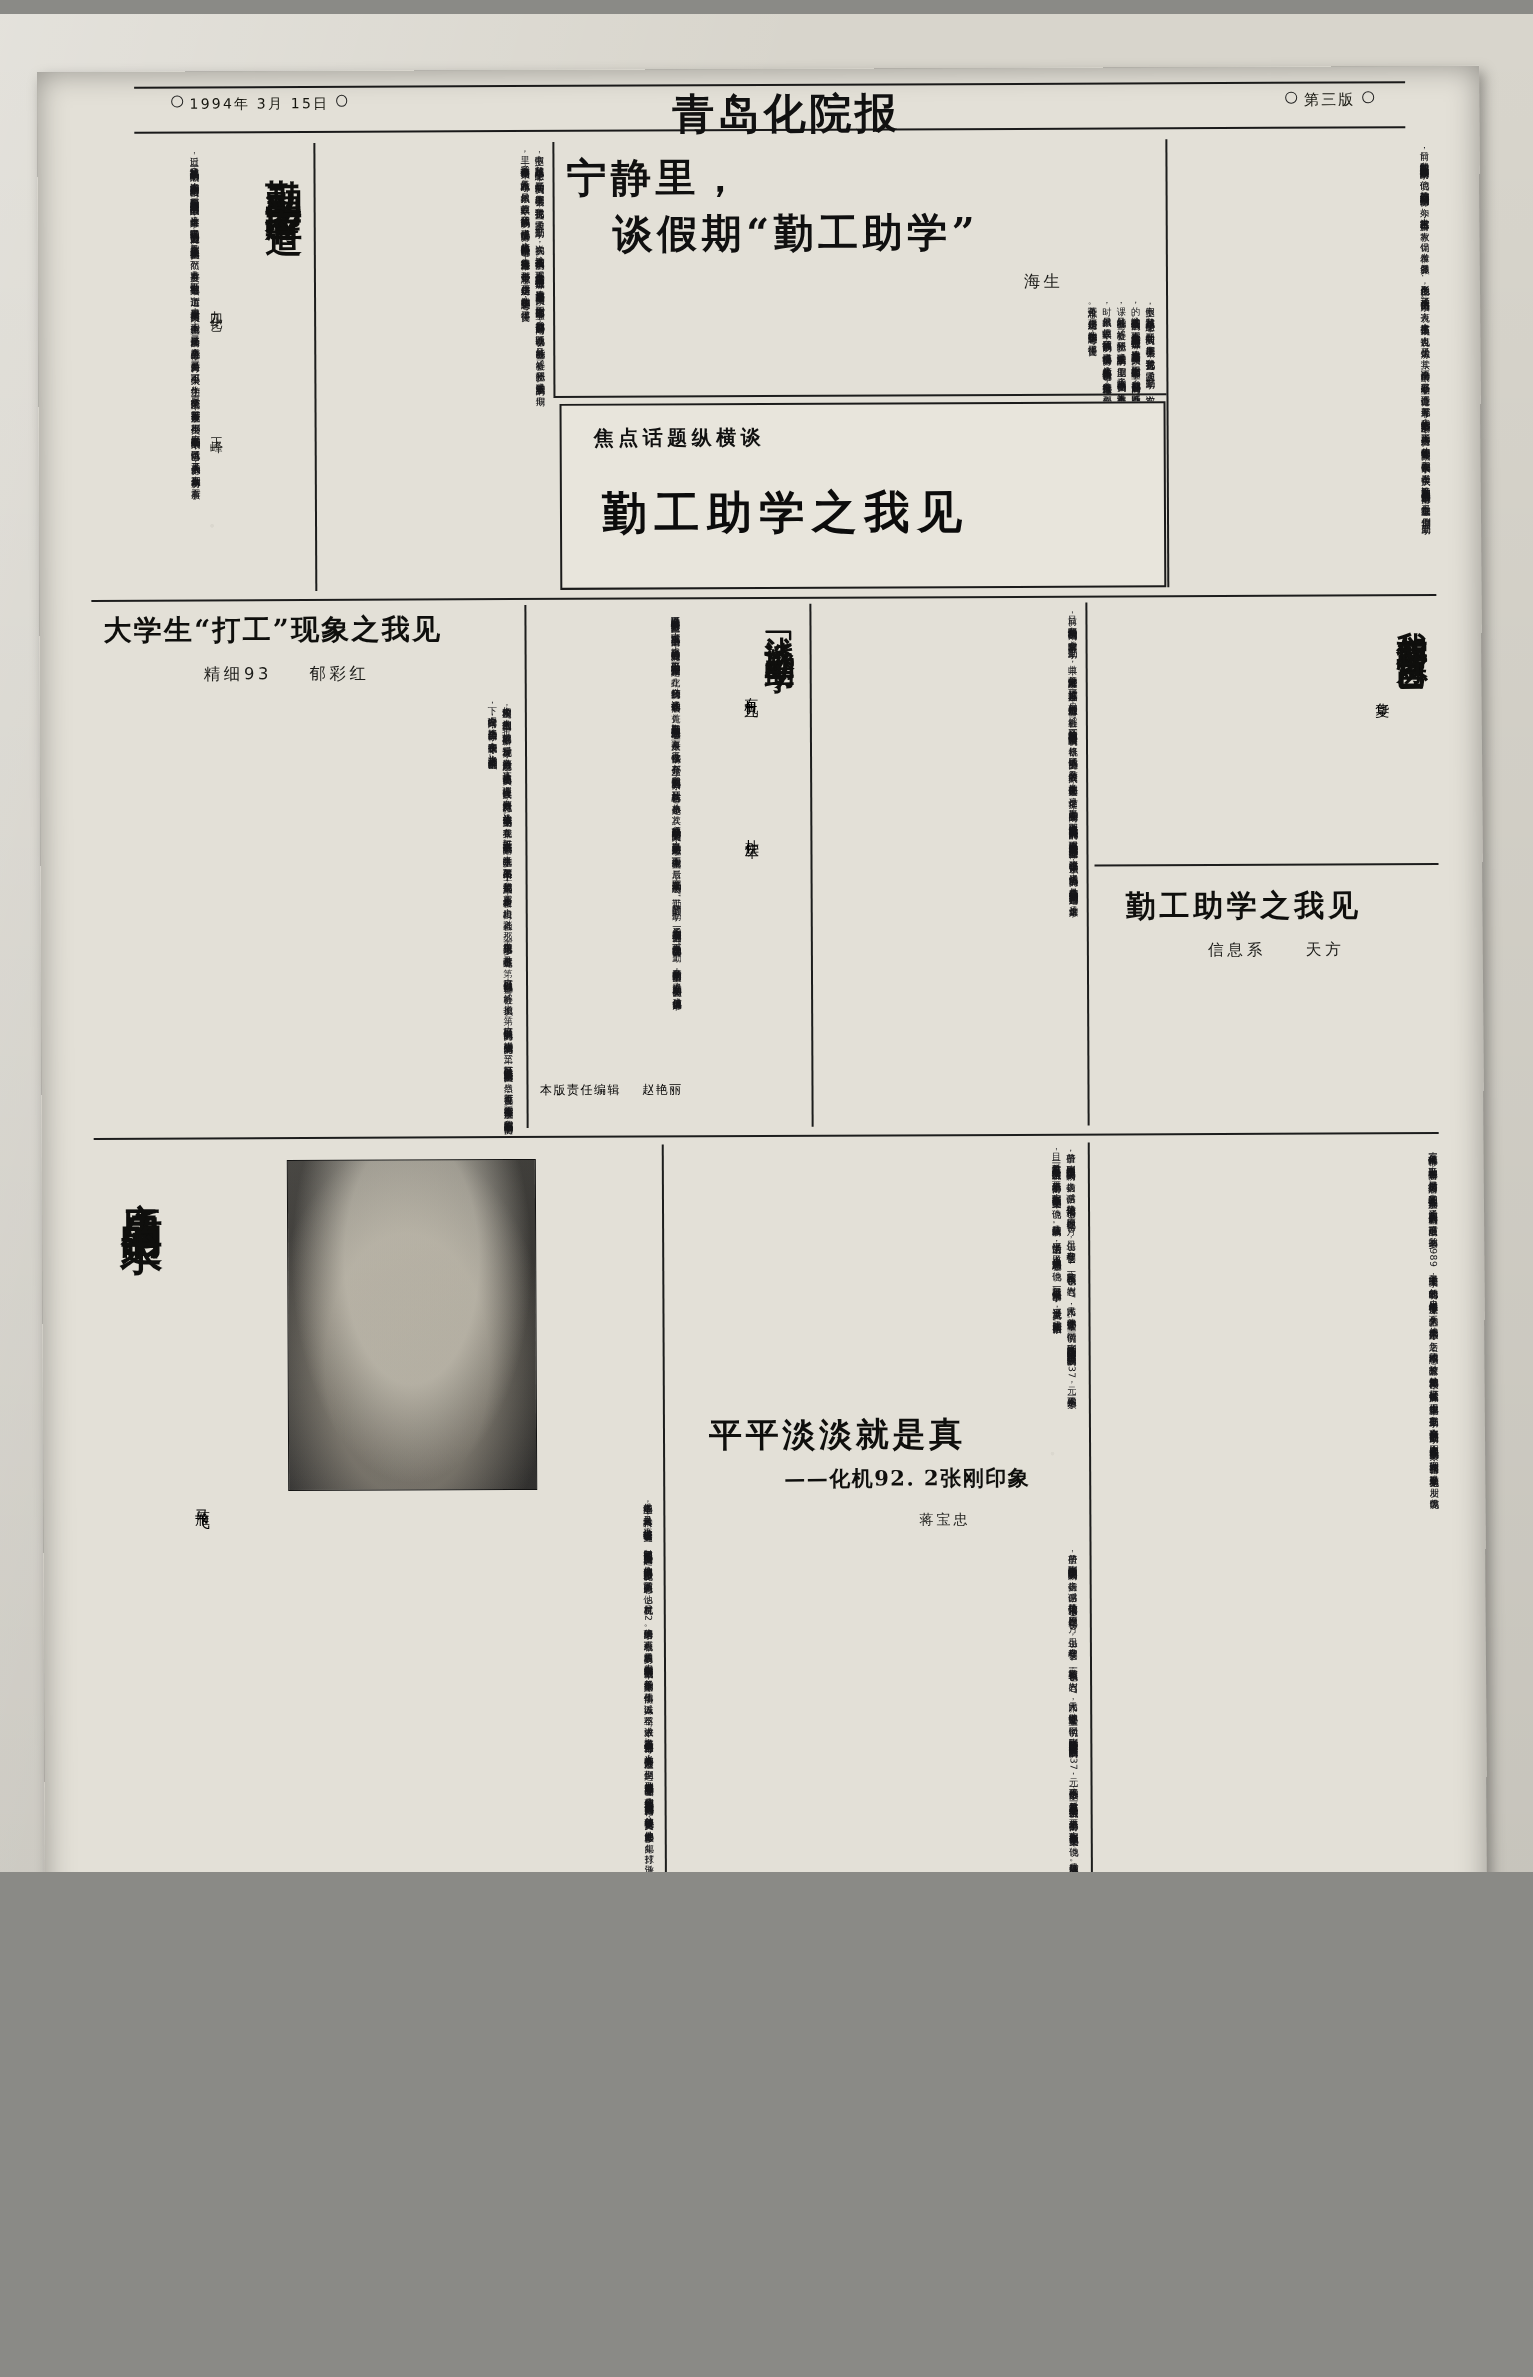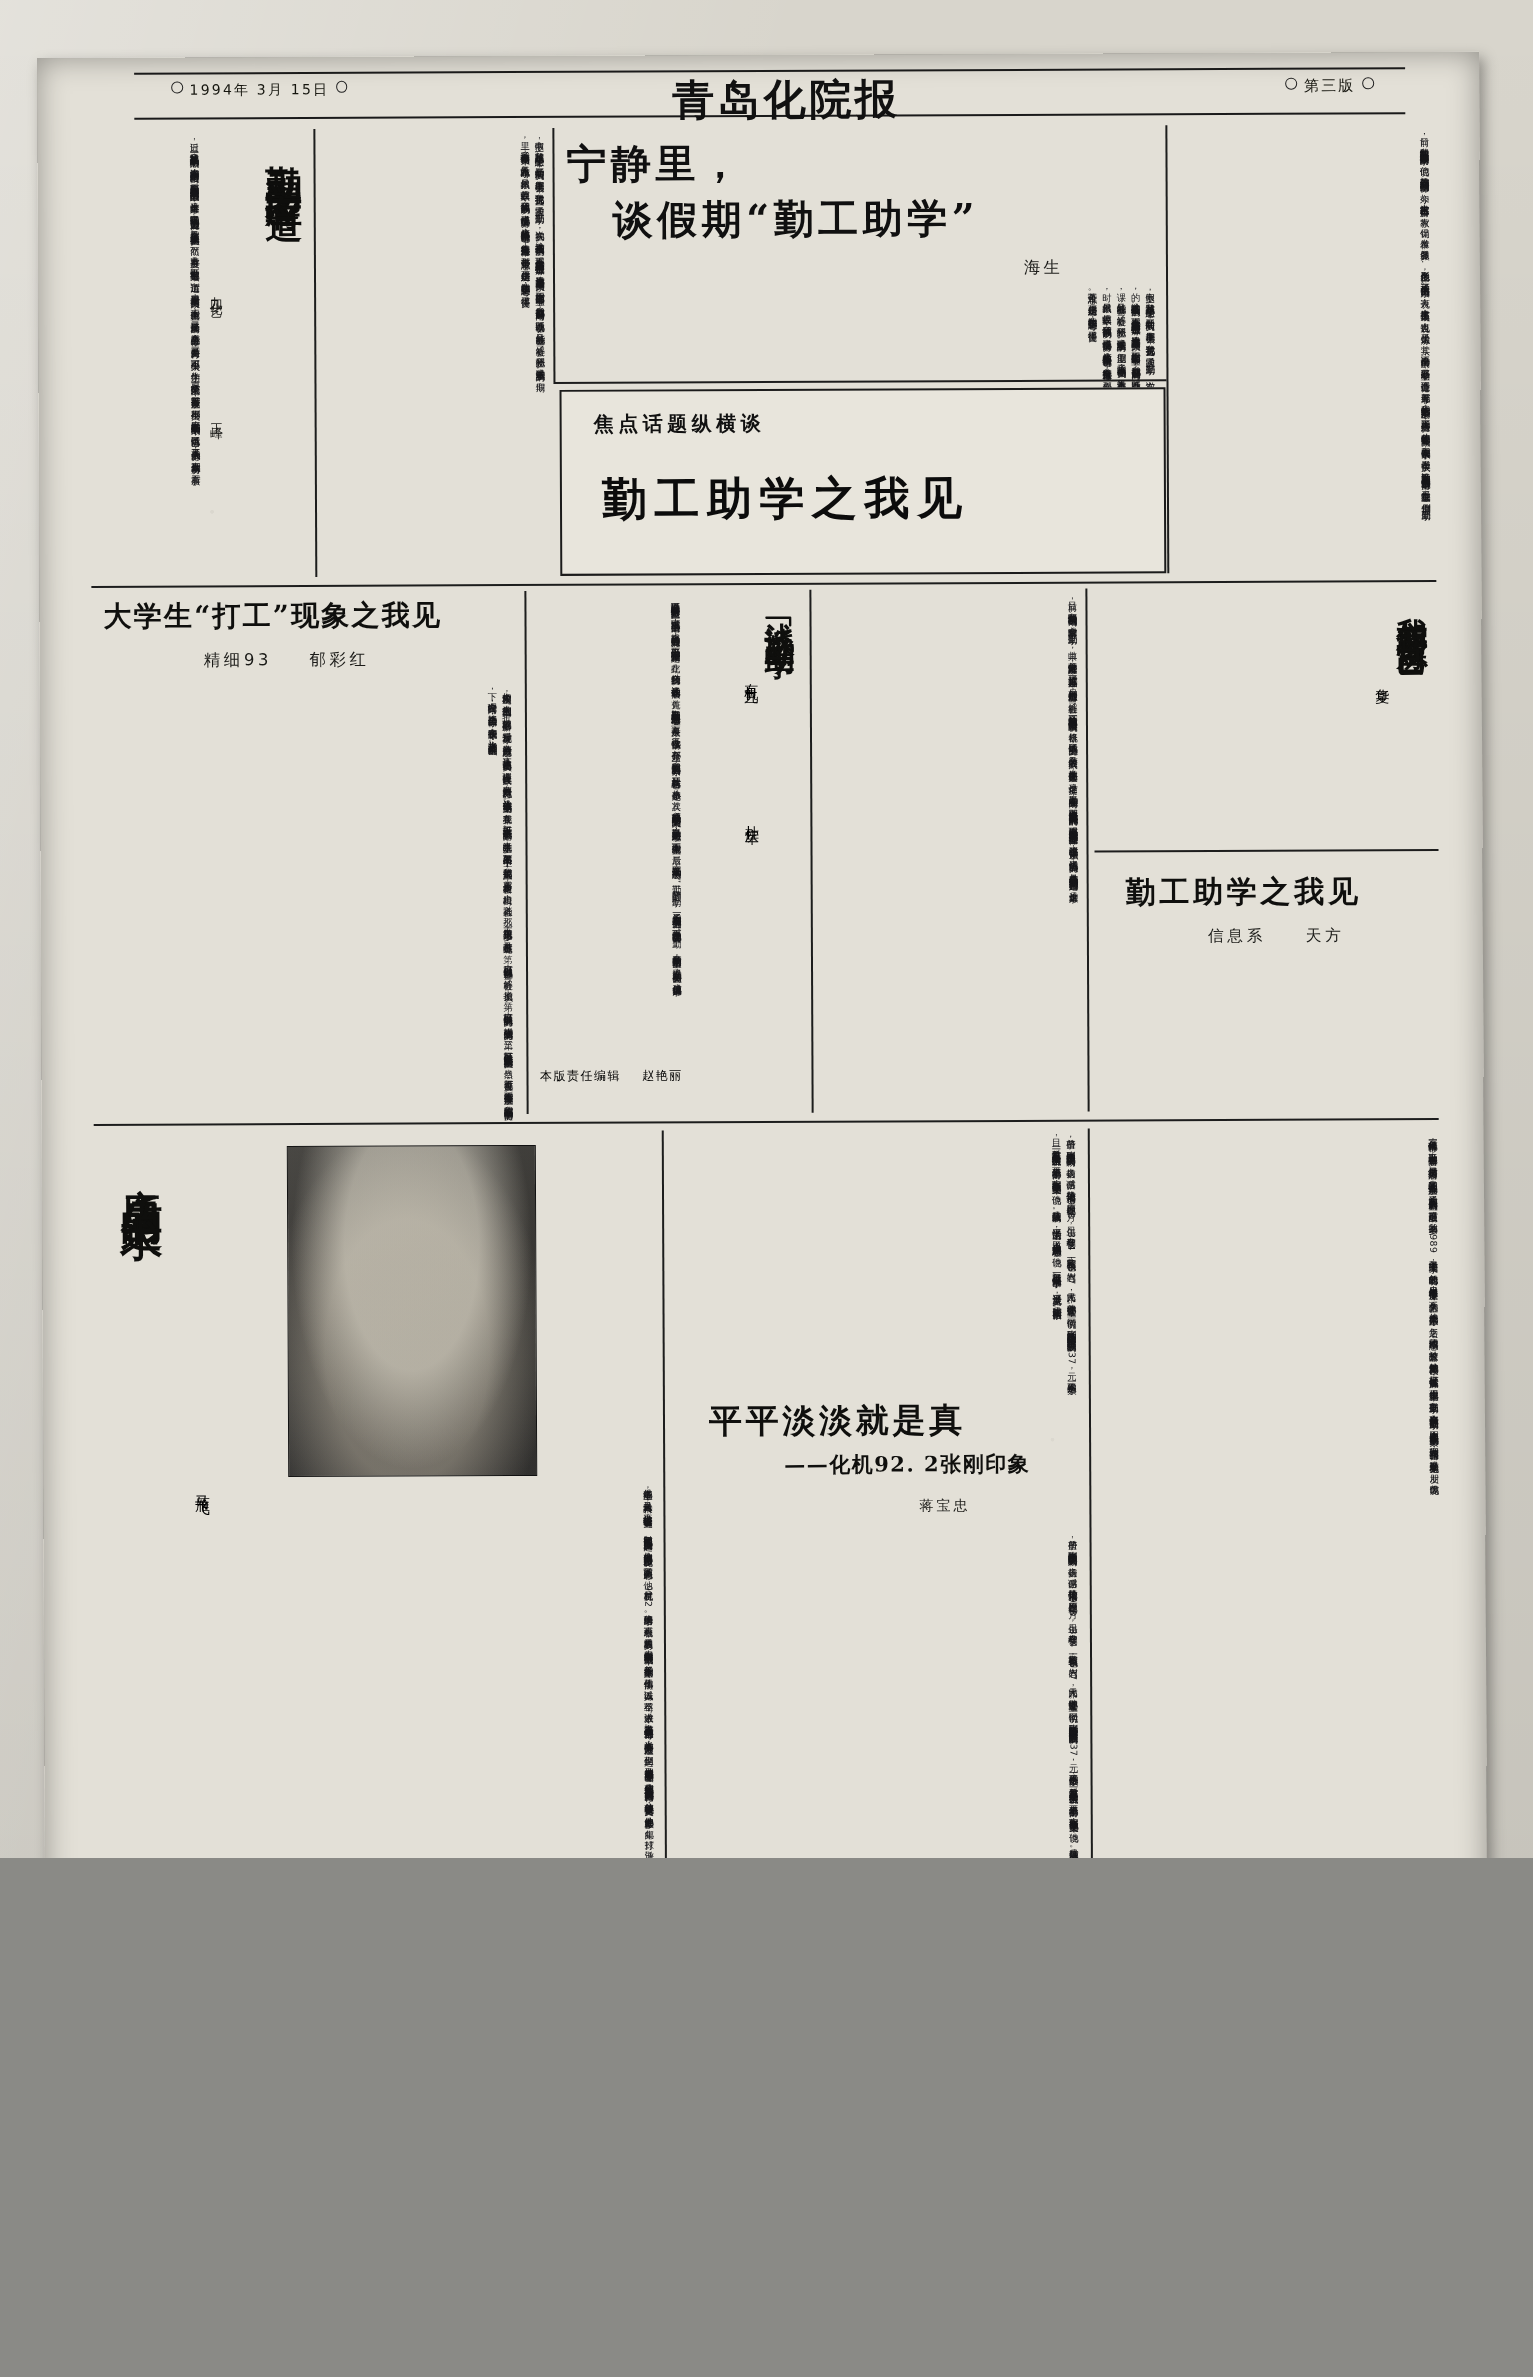--- a/index.html
+++ b/index.html
@@ -4,20 +4,21 @@
 <style>
   html,body{margin:0;padding:0;background:#8a8a86;}
   body{font-family:"DejaVu Sans","Liberation Sans",sans-serif;}
   .page{
     position:relative;width:1534px;height:1858px;
     background:#d8d5cc;
     background-image:
       linear-gradient(105deg, rgba(255,255,255,0.30) 0%, rgba(255,255,255,0) 40%),
       linear-gradient(0deg, rgba(0,0,0,0.08), rgba(0,0,0,0));
     overflow:hidden;
+    margin-top:14px;
   }
   .paper{
     position:absolute;left:42px;top:55px;width:1442px;height:2272px;
     background:#e3e0d7;
     box-shadow:0 0 30px rgba(0,0,0,.35) inset, 4.5px 6px 13.5px rgba(0,0,0,.35);
     transform:rotate(-0.25deg);
   }
   .noise{
     position:absolute;inset:0;pointer-events:none;
     background:

